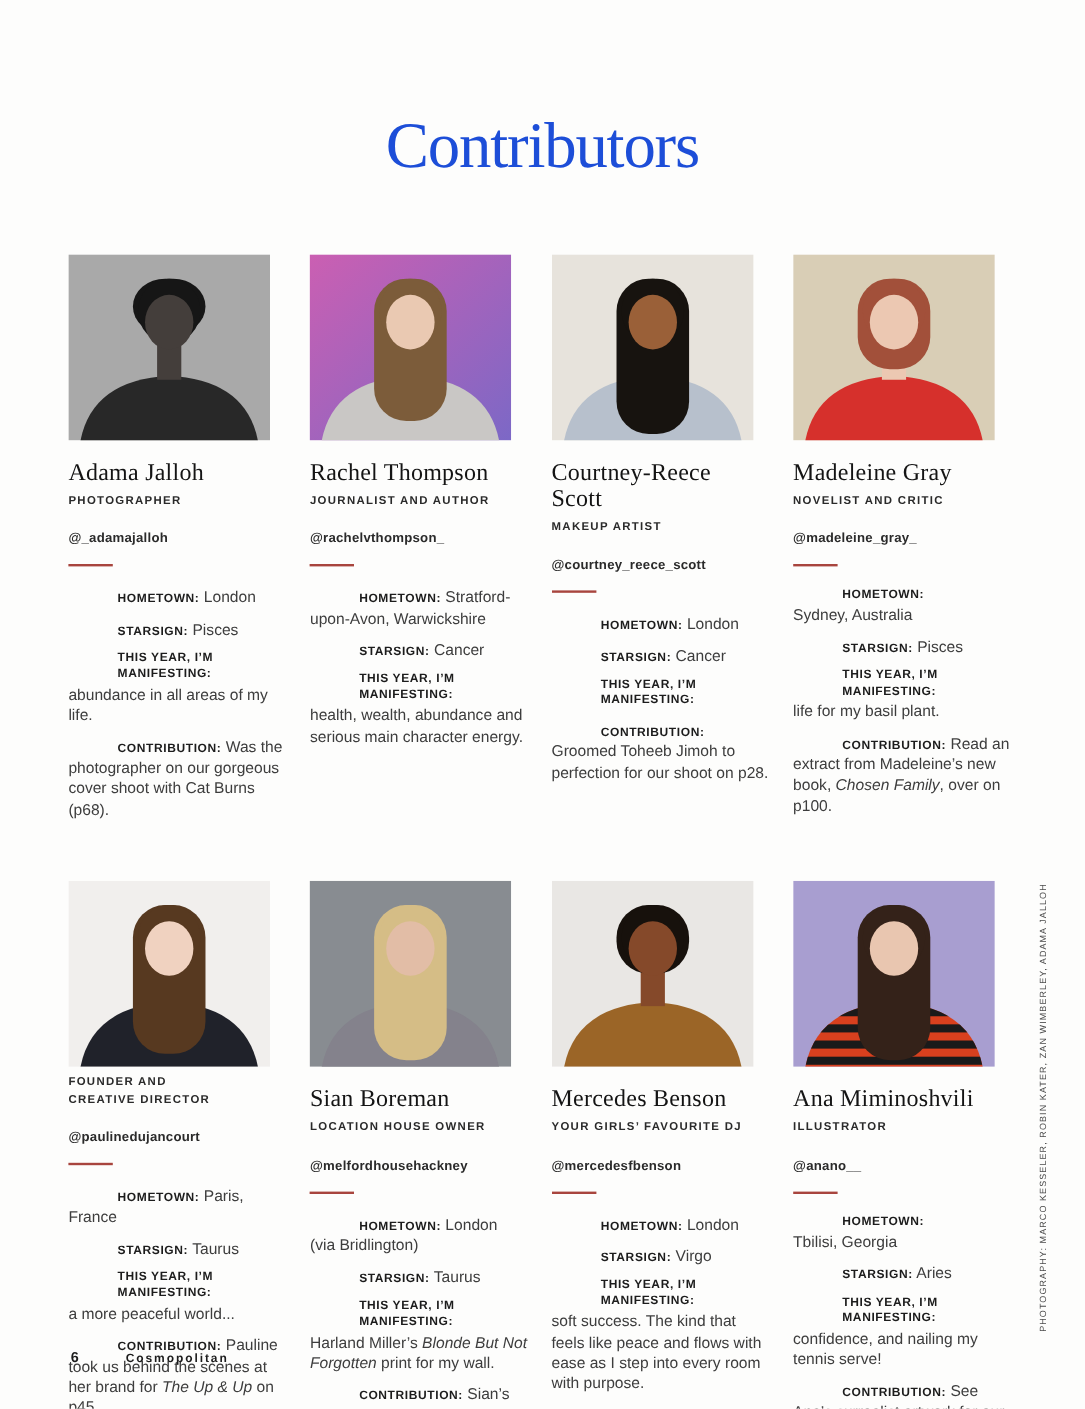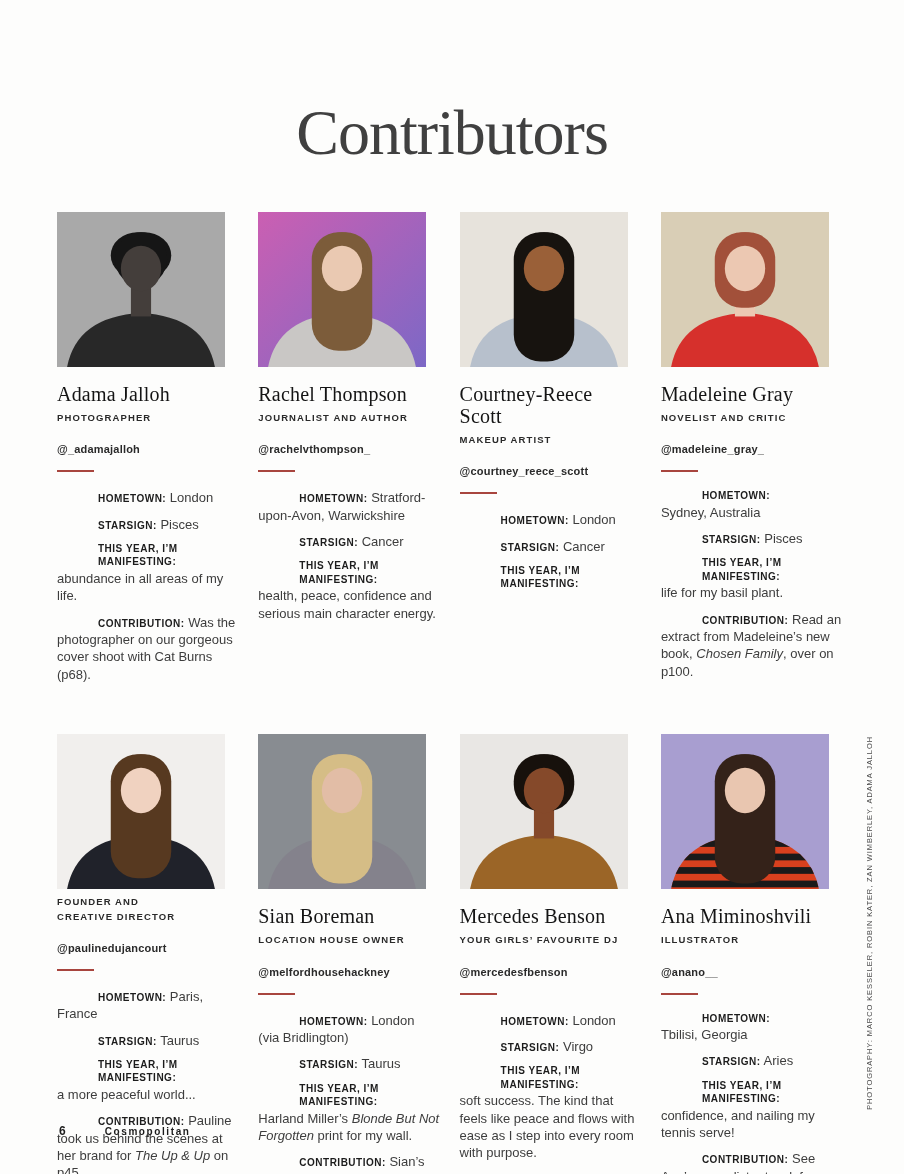--- a/index.html
+++ b/index.html
@@ -6,22 +6,22 @@
   body{
     width:904px;height:1174px;position:relative;overflow:hidden;
     background:#fdfdfc;
     font-family:"Liberation Sans",sans-serif;
     color:#3c3c3c;
   }
   .page-title{
     position:absolute;left:0;top:58px;width:904px;
     text-align:center;
     font-family:"Liberation Serif",serif;
-    font-size:64px;font-weight:400;letter-spacing:-1px;line-height:1;
-    color:#404040;
+    font-size:54px;font-weight:400;letter-spacing:-1px;line-height:1;
+    color:#1d4ed8;
   }
   .grid{
     position:absolute;left:57px;top:212px;width:772px;
     display:grid;grid-template-columns:repeat(4,168px);
     column-gap:33.3px;row-gap:42px;align-items:start;
   }
   .card{width:168px;}
   .photo{width:168px;height:155px;display:block;}
   .photo svg{width:100%;height:100%;display:block;}
   .textblock{width:182px;}
@@ -118,21 +118,21 @@
       <div class="handle">@rachelvthompson_</div>
       <div class="divider" style="background: rgb(168, 69, 62);"></div>
       <div class="field">
         <span class="flabel">HOMETOWN:</span> <span class="fval"><span>Stratford-
 upon-Avon, Warwickshire</span></span>
       </div>
       <div class="field">
         <span class="flabel">STARSIGN:</span> <span class="fval"><span>Cancer</span></span>
       </div>
       <div class="field">
-        <span class="flabel block">THIS YEAR, I’M MANIFESTING:</span><span class="fval"><span>health, peace, confidence and serious main character energy.</span></span>
+        <span class="flabel block">THIS YEAR, I’M MANIFESTING:</span><span class="fval"><span>health, wealth, abundance and serious main character energy.</span></span>
       </div>
     </div>
   </div>
 
   <div class="card">
     <div class="photo">
         <svg viewBox="0 0 100 92" preserveAspectRatio="none" role="img" aria-label="selfie, long straight dark hair, hand on head, white room with skylight">
     <rect width="100" height="92" fill="#e7e3dc"></rect>
     <path d="M6,92 Q12,62 50,60 Q88,62 94,92 Z" fill="#b7c0cc"></path>
     <rect x="44" y="40" width="12" height="22" fill="#9a6038"></rect>
@@ -148,20 +148,23 @@
       <div class="handle">@courtney_reece_scott</div>
       <div class="divider" style="background: rgb(168, 69, 62);"></div>
       <div class="field">
         <span class="flabel">HOMETOWN:</span> <span class="fval"><span>London</span></span>
       </div>
       <div class="field">
         <span class="flabel">STARSIGN:</span> <span class="fval"><span>Cancer</span></span>
       </div>
       <div class="field">
         <span class="flabel block">THIS YEAR, I’M MANIFESTING:</span>
+      </div>
+      <div class="field">
+        <span class="flabel">CONTRIBUTION:</span> <span class="fval"><span>Groomed Toheeb Jimoh to perfection for our shoot on p28.</span></span>
       </div>
     </div>
   </div>
 
   <div class="card">
     <div class="photo">
         <svg viewBox="0 0 100 92" preserveAspectRatio="none" role="img" aria-label="woman with short auburn bob in red blouse against cream brick wall">
     <rect width="100" height="92" fill="#d9ceb6"></rect>
     <path d="M6,92 Q12,62 50,60 Q88,62 94,92 Z" fill="#d6302c"></path>
     <rect x="44" y="40" width="12" height="22" fill="#ecc8b2"></rect>

